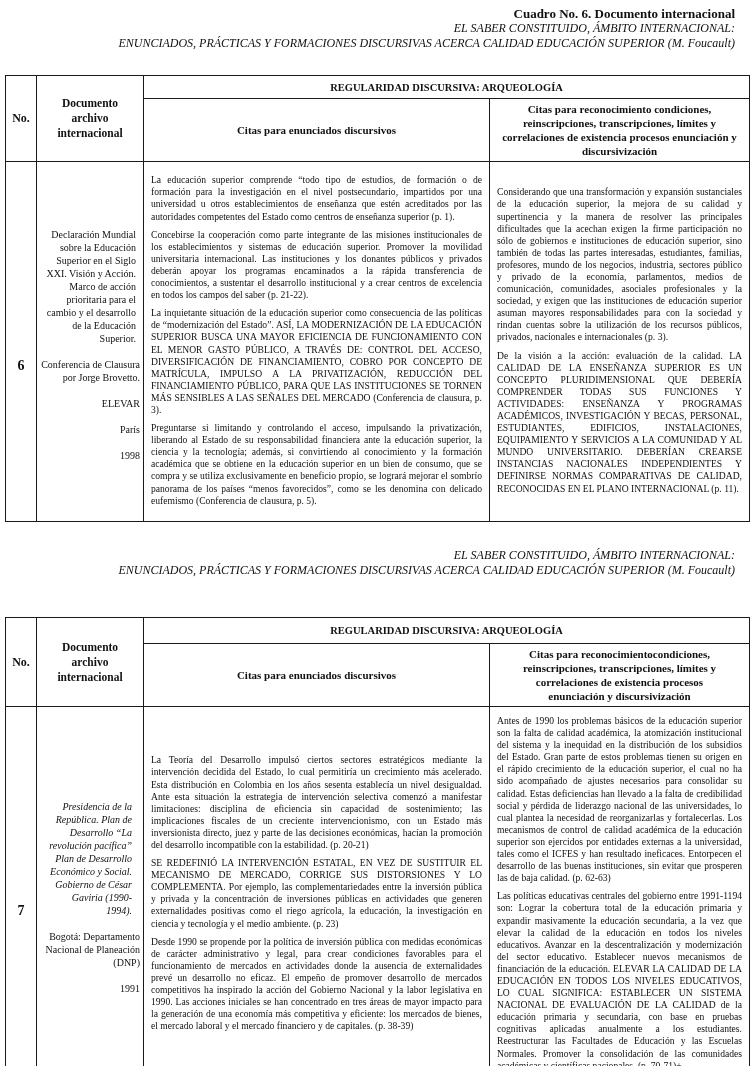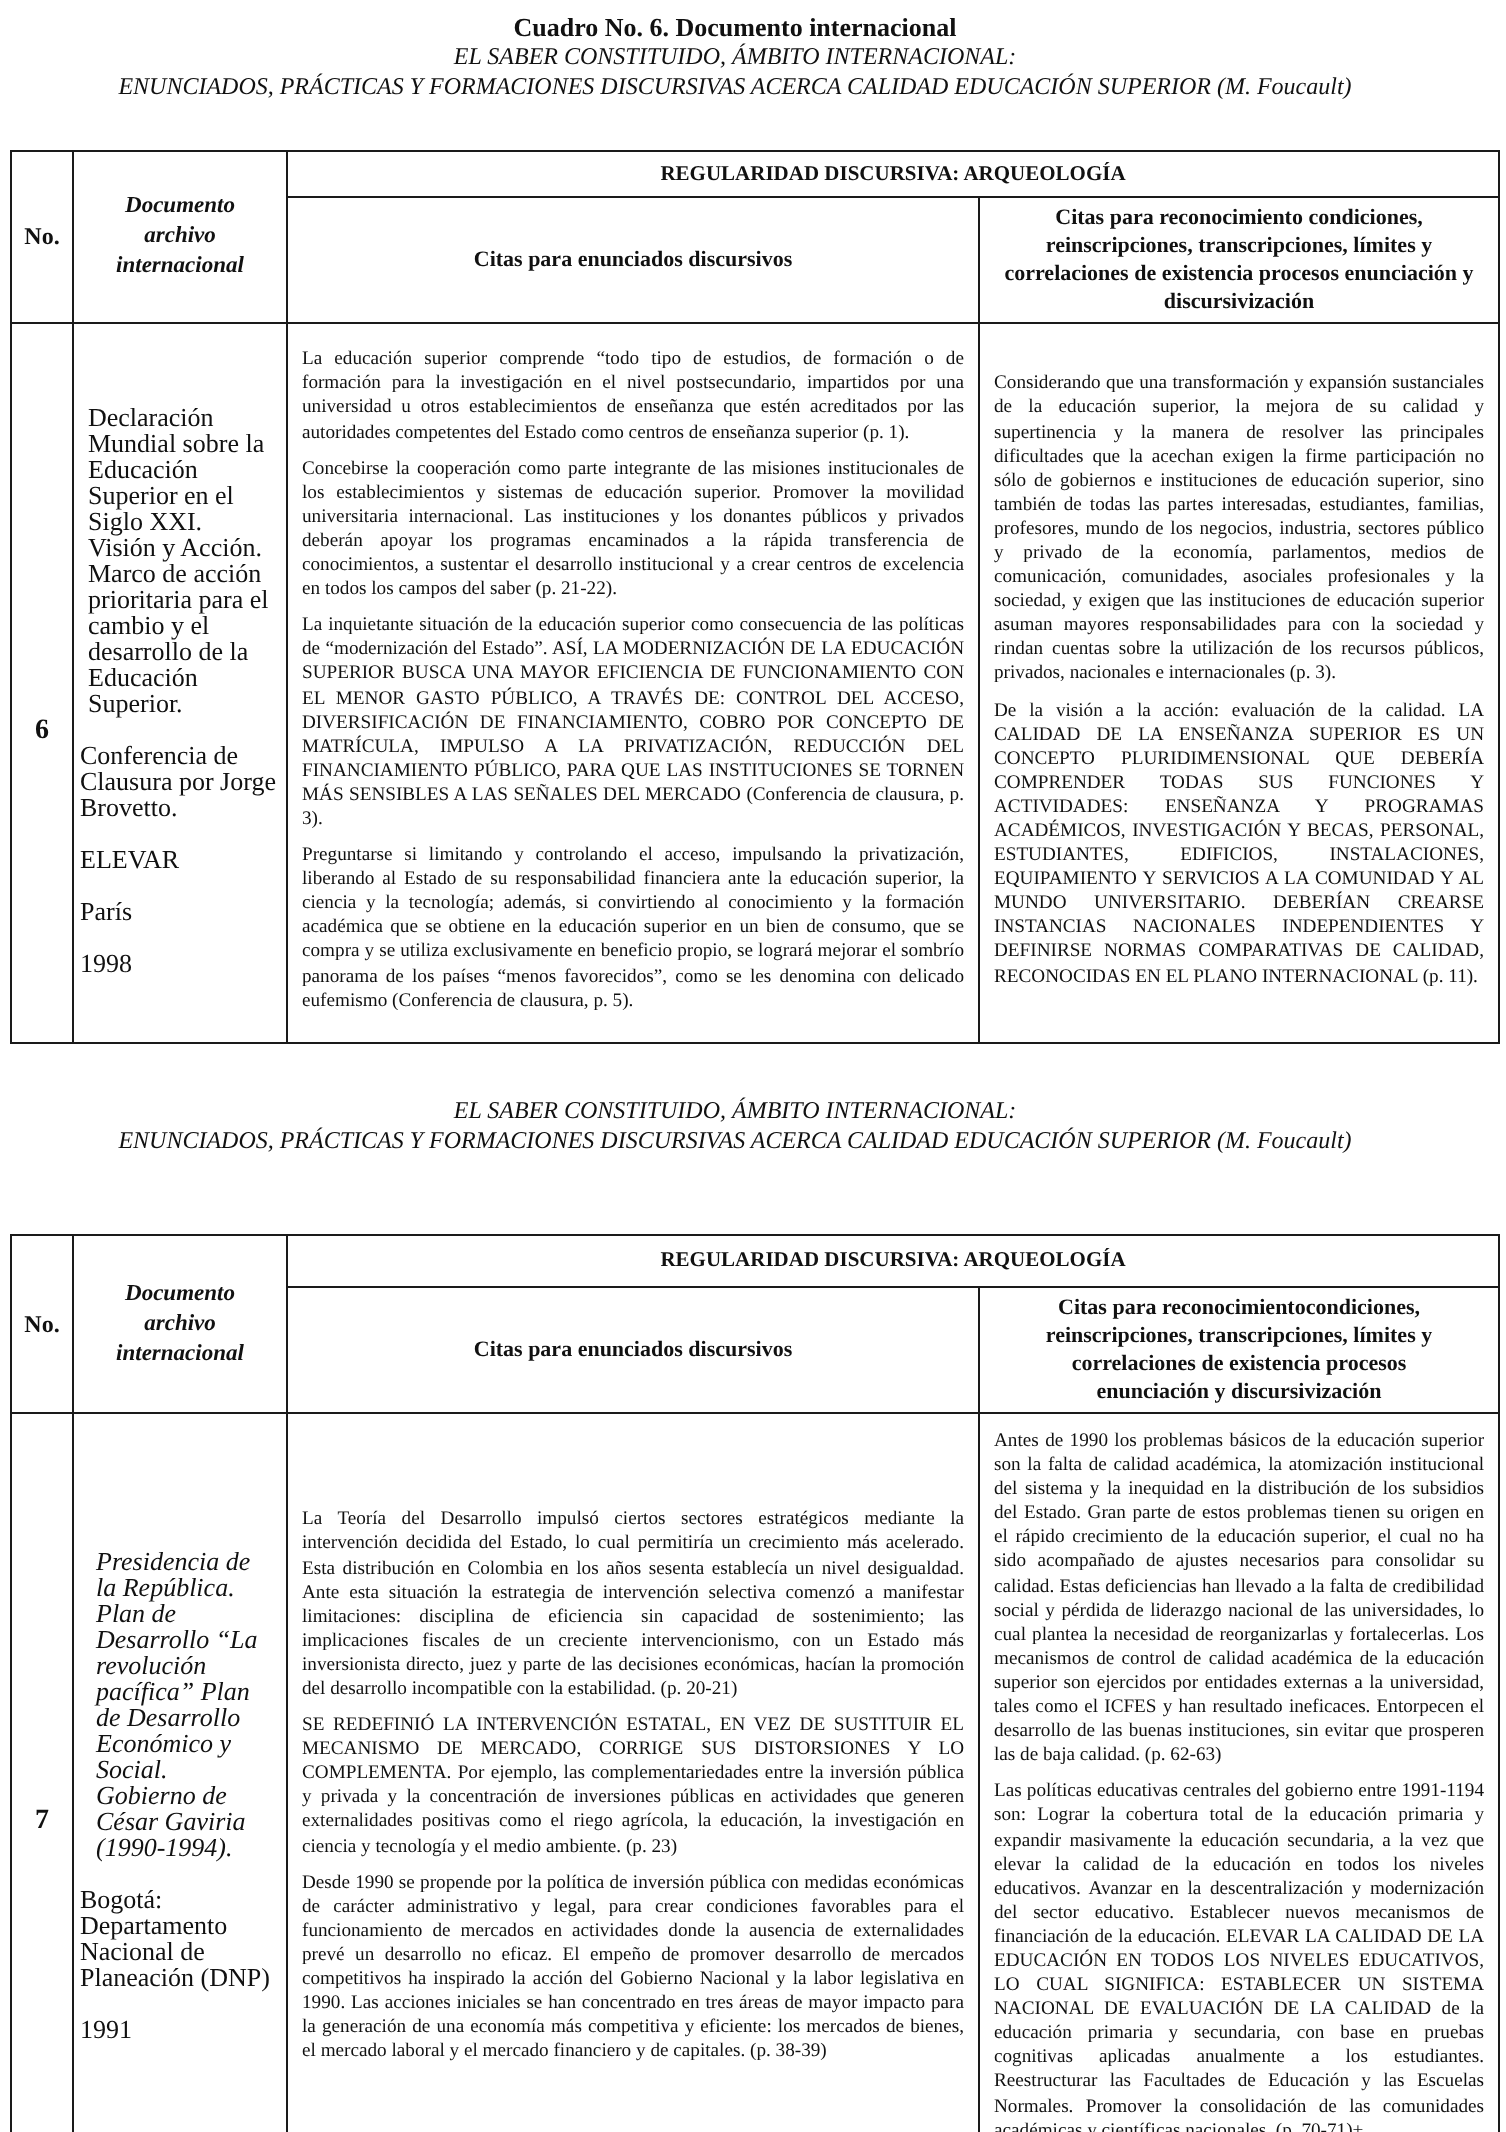--- a/index.html
+++ b/index.html
@@ -1,29 +1,29 @@
 <!DOCTYPE html>
 <html><head>
 <meta charset="utf-8">
 <style>
   html, body { margin: 0; padding: 0; background: #ffffff; }
   body { width: 753px; height: 1066px; position: relative; overflow: hidden;
          font-family: "Liberation Serif", "DejaVu Serif", serif; color: #111; }
-  .caption { position: absolute; left: 0; width: 735px; text-align: center; line-height: 15px; }
+  .caption { position: absolute; left: 0; width: 735px; text-align: right; line-height: 15px; }
   .caption .t1 { font-size: 13px; font-weight: bold; }
   .caption .t2, .caption .t3 { font-size: 12px; font-style: italic; }
   table.cuadro { position: absolute; left: 5px; width: 744px; border-collapse: collapse; table-layout: fixed; }
   table.cuadro td, table.cuadro th { border: 1.5px solid #1a1a1a; vertical-align: middle; padding: 0; }
   th { font-weight: bold; text-align: center; }
   .h-no { font-size: 12px; }
-  .h-doc { font-size: 11.5px; line-height: 15px; font-style: italic; }
+  .h-doc { font-size: 11.5px; line-height: 15px; }
   .h-reg { font-size: 10.5px; height: 22px; }
   .h-sub { font-size: 11px; line-height: 14px; padding: 2px 6px !important; }
   td.num { text-align: center; vertical-align: top; font-size: 14px; font-weight: bold; padding-top: 48px !important; }
-  td.doc { text-align: left; vertical-align: top; font-size: 13px; line-height: 13px; padding: 10px 3px 4px 3px !important; }
+  td.doc { text-align: right; vertical-align: top; font-size: 10px; line-height: 13px; padding: 10px 3px 4px 3px !important; }
   td.doc .gap { height: 13px; }
   td.quote { vertical-align: top; font-size: 9.6px; line-height: 12.1px; text-align: justify; padding: 8px 7px 4px 7px !important; }
   td.quote p { margin: 0 0 6px 0; }
 </style>
 </head>
 <body>
 
 <div class="caption" style="top:6px;">
   <div class="t1">Cuadro No. 6. Documento internacional</div>
   <div class="t2">EL SABER CONSTITUIDO, ÁMBITO INTERNACIONAL:</div>

